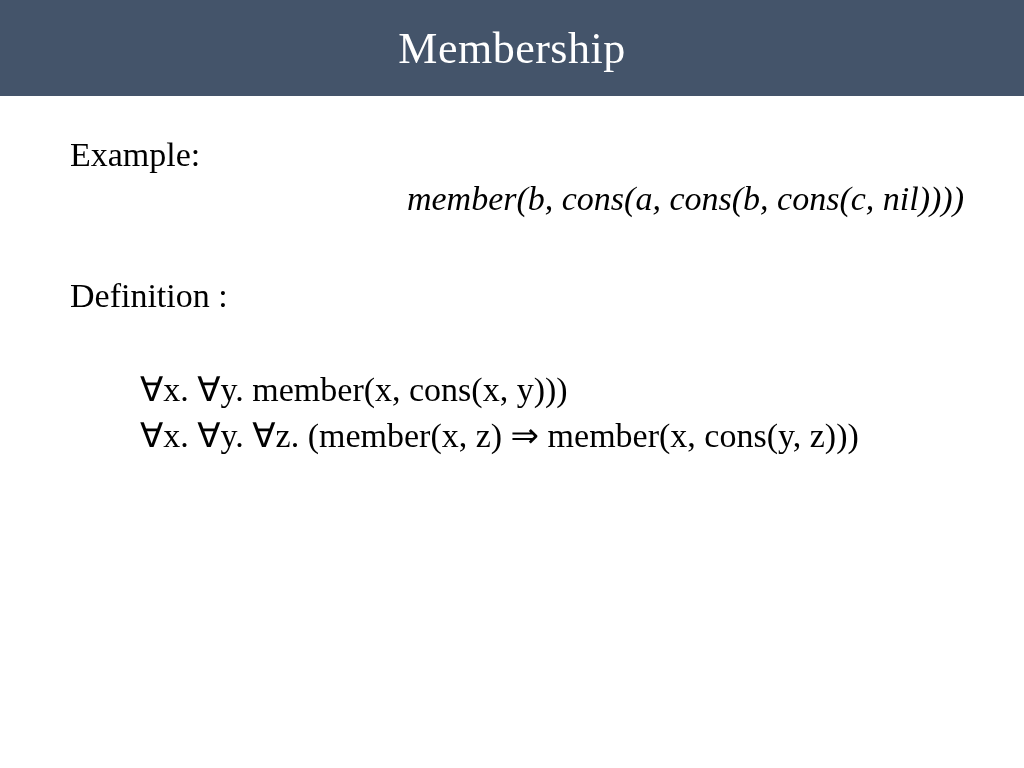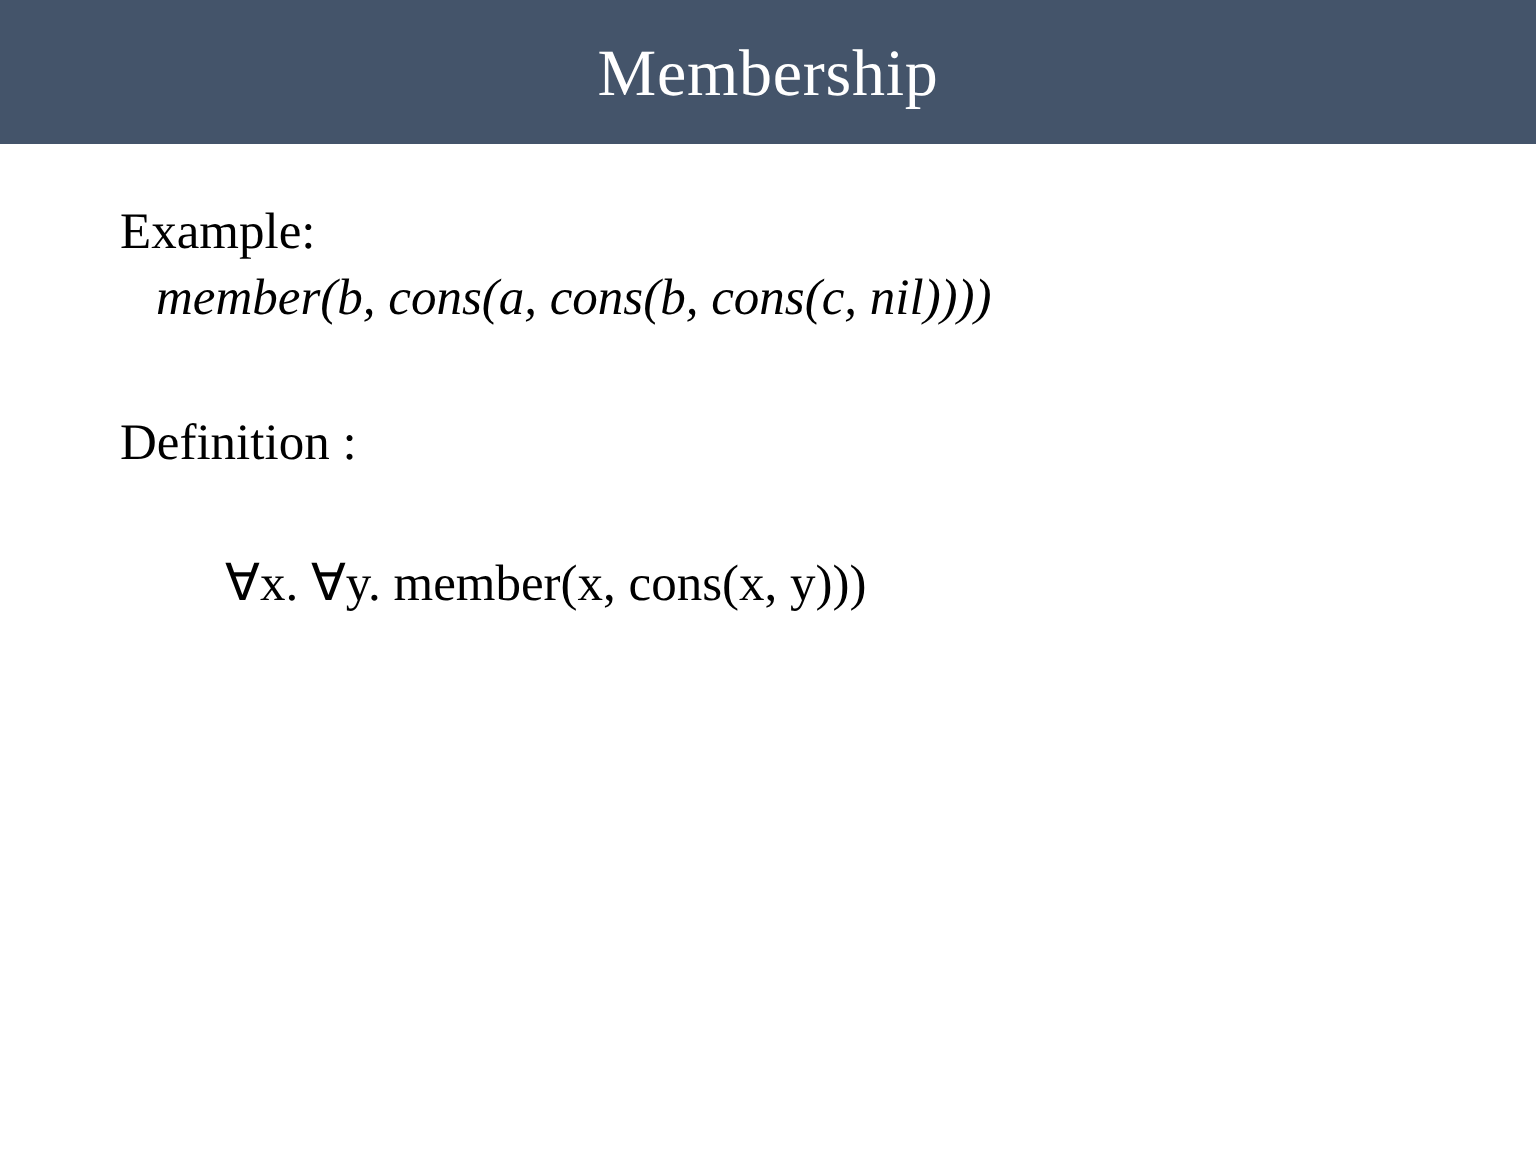--- a/index.html
+++ b/index.html
@@ -30,32 +30,33 @@
   }
   .title-text {
     color: #ffffff;
     font-size: 44px;
     font-weight: 400;
     letter-spacing: 0.5px;
   }
   .content {
     position: absolute;
     top: 120px;
-    left: 80px;
+    left: 70px;
     right: 60px;
   }
   .example-label {
     font-size: 34px;
     margin-top: 16px;
   }
   .example-expr {
     font-size: 34px;
     font-style: italic;
     margin-top: 6px;
     margin-left: 24px;
+    text-align: right;
   }
   .definition-label {
     font-size: 34px;
     margin-top: 59px;
   }
   .def-lines {
     margin-top: 52px;
     margin-left: 70px;
   }
   .def-line {
@@ -73,15 +74,16 @@
   </div>
 
   <div class="content">
     <div class="example-label">Example:</div>
     <div class="example-expr">member(b, cons(a, cons(b, cons(c, nil))))</div>
 
     <div class="definition-label">Definition :</div>
 
     <div class="def-lines">
       <div class="def-line">∀x. ∀y. member(x, cons(x, y)))</div>
+      <div class="def-line">∀x. ∀y. ∀z. (member(x, z) ⇒ member(x, cons(y, z)))</div>
     </div>
   </div>
 </div>
 
 </body></html>

